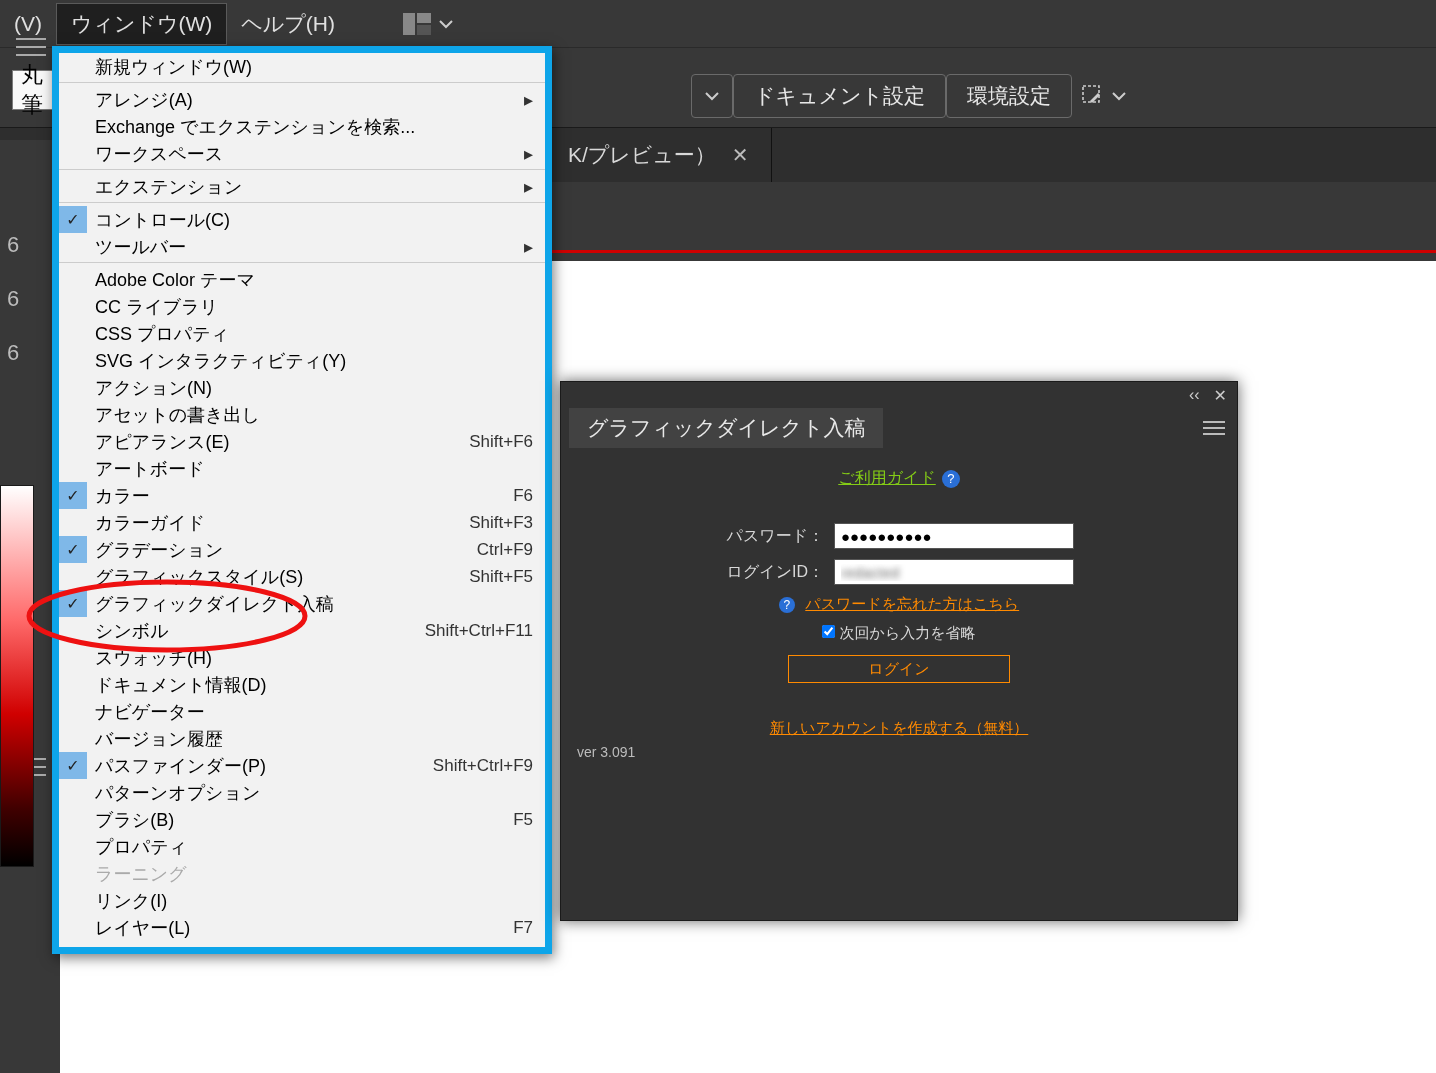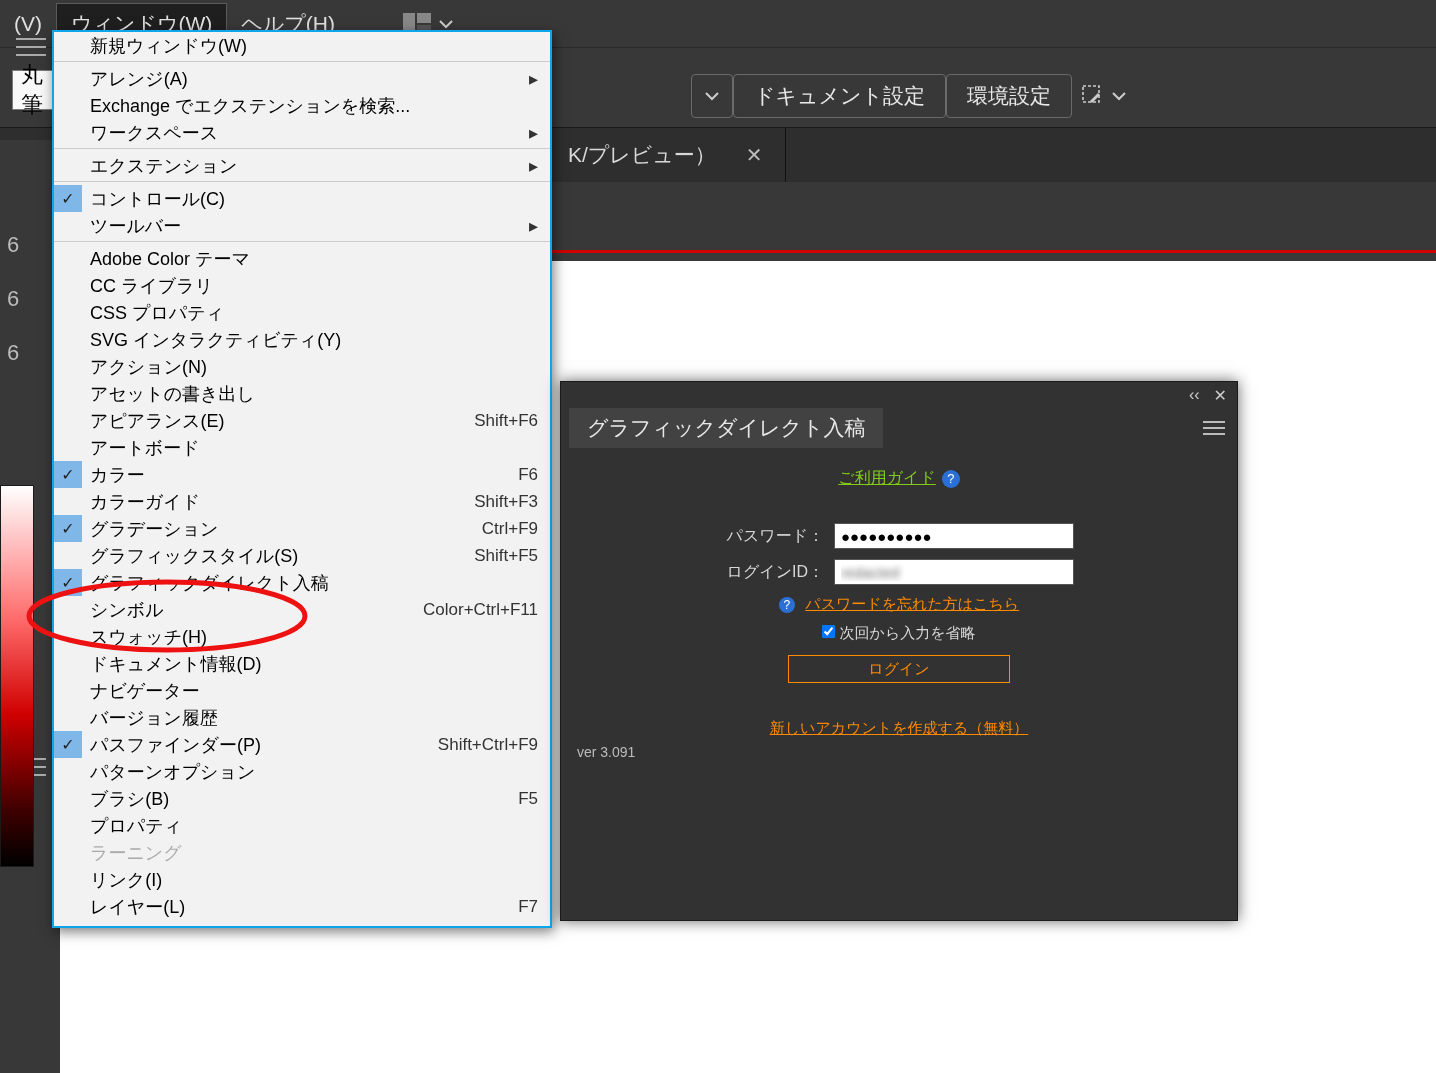--- a/index.html
+++ b/index.html
@@ -56,21 +56,21 @@
   }
   .icon-frame { display:flex; align-items:center; gap:6px; margin-left:8px; }
 
   
   .tabrow {
     position: absolute; left: 0; top: 128px; height: 54px; width: 100%;
     background: #2e2e2e;
     display: flex; align-items: stretch;
   }
   .doctab {
-    display: flex; align-items: center; gap: 30px;
+    display: flex; align-items: center; gap: 16px;
     padding: 0 22px; font-size: 21px; color: #d8d8d8;
     border-right: 1px solid #111;
   }
   .doctab .close-x { font-size: 20px; color: #bbb; }
 
   
   .left-panel {
     position: absolute; left: 0; top: 140px; width: 60px; bottom: 0;
     background: #383838;
   }
@@ -103,23 +103,23 @@
     position: absolute; left: 56px; right: 0; top: 182px; height: 70px;
     background: #383838;
   }
   .tool-underline {
     position: absolute; left: 56px; right: 0; top: 250px; height: 3px;
     background: linear-gradient(to right, #383838 0%, #d00000 8%, #d00000 100%);
   }
 
   
   .dropdown {
-    position: absolute; left: 52px; top: 30px; width: 500px;
+    position: absolute; left: 52px; top: 46px; width: 500px;
     background: #f2f2f2; color: #000;
-    border: 2px solid #0ea5e9;
+    border: 7px solid #0ea5e9;
     box-shadow: 2px 4px 12px rgba(0,0,0,0.5);
     font-size: 18px;
     padding-bottom: 6px;
   }
   .dd-row {
     display: flex; align-items: center;
     height: 27px; padding: 0 12px 0 36px; position: relative;
   }
   .dd-row.sep-after { border-bottom: 1px solid #ccc; margin-bottom: 3px; padding-bottom: 2px; height: 30px; }
   .dd-row .check {
@@ -334,21 +334,21 @@
     <div class="dd-row">
       <span class="label">グラフィックスタイル(S)</span>
       <span class="shortcut">Shift+F5</span>
     </div>
     <div class="dd-row">
       <div class="check">✓</div>
       <span class="label">グラフィックダイレクト入稿</span>
     </div>
     <div class="dd-row">
       <span class="label">シンボル</span>
-      <span class="shortcut">Color+Ctrl+F11</span>
+      <span class="shortcut">Shift+Ctrl+F11</span>
     </div>
     <div class="dd-row">
       <span class="label">スウォッチ(H)</span>
     </div>
     <div class="dd-row">
       <span class="label">ドキュメント情報(D)</span>
     </div>
     <div class="dd-row">
       <span class="label">ナビゲーター</span>
     </div>

